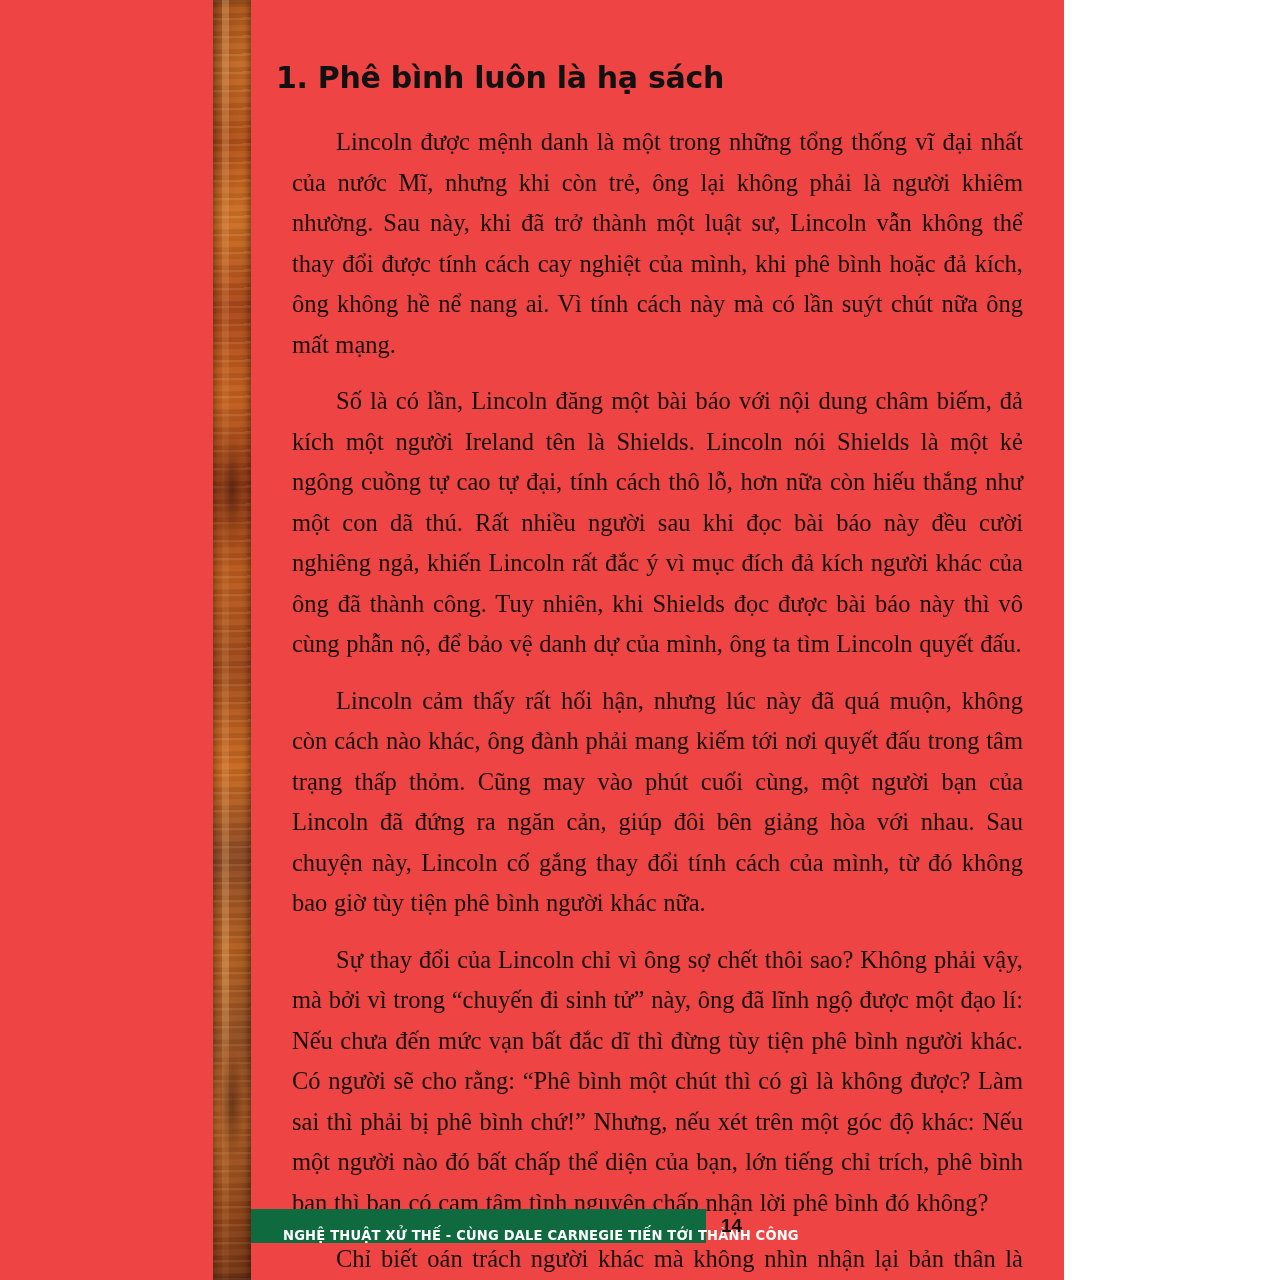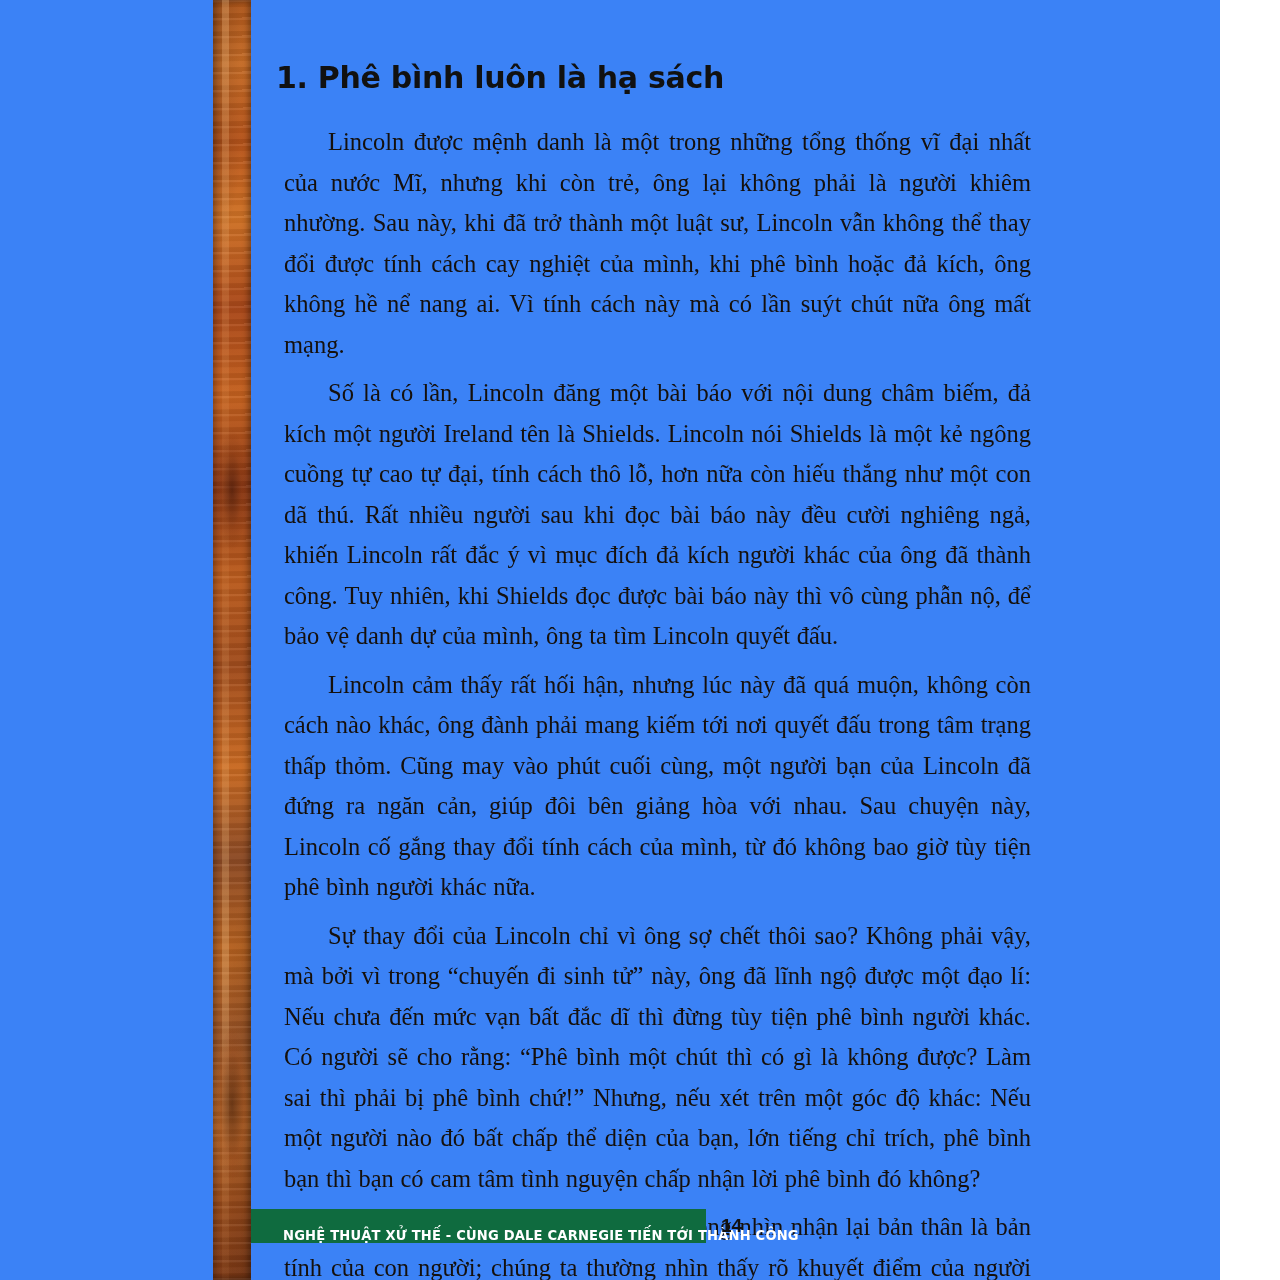--- a/index.html
+++ b/index.html
@@ -8,23 +8,23 @@
   }
   body {
     width: 1280px;
     height: 1280px;
     background: #ffffff;
     font-family: "Liberation Serif", serif;
     overflow: hidden;
   }
   .page {
     position: relative;
-    width: 1220px;
+    width: 1064px;
     height: 1280px;
-    background: #3b82f6;
+    background: #ef4444;
     overflow: hidden;
   }
 
   
   .spine {
     position: absolute;
     left: 213px;
     top: 0;
     width: 38px;
     height: 1280px;
@@ -101,21 +101,21 @@
     font-size: 30px;
     letter-spacing: -0.3px;
     color: #111111;
     line-height: 1.2;
   }
 
   .body-text {
     margin-top: 26px;
   }
   .body-text p {
-    margin: 8px;
+    margin: 16px;
     font-family: "Liberation Serif", serif;
     font-size: 24.5px;
     line-height: 40.5px;
     color: #15100c;
     text-align: justify;
     text-indent: 44px;
     text-justify: inter-word;
     word-spacing: 0.5px;
   }
 

